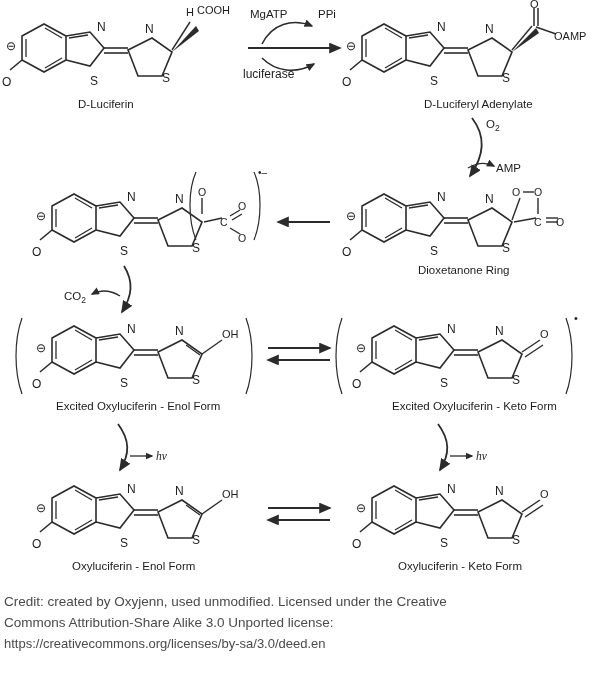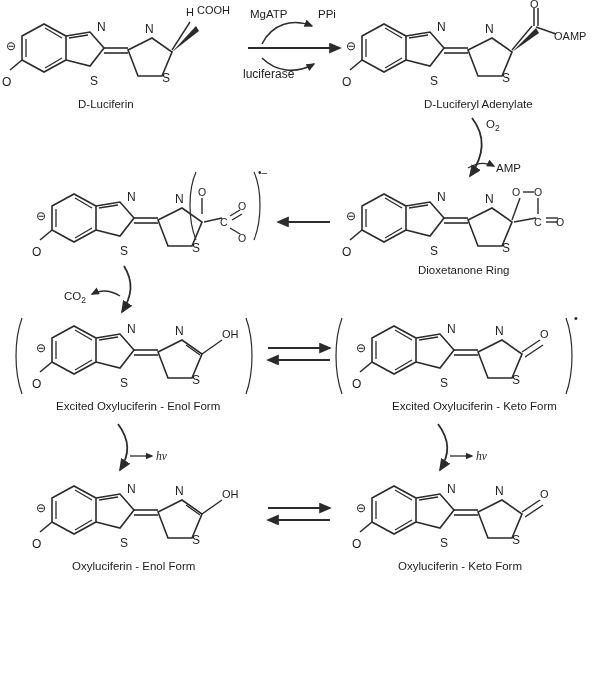--- a/index.html
+++ b/index.html
@@ -291,13 +291,18 @@
       <polygon points="478,512 502,500 522,514 512,538 488,538" fill="none" stroke="#2b2b2b" stroke-width="1.6"></polygon>
       <text x="495" y="495" font-size="12" font-family="'Liberation Sans',sans-serif" fill="#1c1c1c">N</text>
       <text x="512" y="544" font-size="12" font-family="'Liberation Sans',sans-serif" fill="#1c1c1c">S</text>
       <line x1="522" y1="512" x2="540" y2="500" stroke="#2b2b2b" stroke-width="1.4"></line>
       <line x1="525" y1="517" x2="543" y2="505" stroke="#2b2b2b" stroke-width="1.4"></line>
       <text x="540" y="498" font-size="11" font-family="'Liberation Sans',sans-serif" fill="#1c1c1c">O</text>
       <text x="398" y="570" font-size="11.5" font-family="'Liberation Sans',sans-serif" fill="#1c1c1c">Oxyluciferin - Keto Form</text>
     </g>
   </svg>
 
+  <div class="caption-block">
+    <span class="caption-line">Credit: created by Oxyjenn, used unmodified. Licensed under the Creative</span>
+    <span class="caption-line">Commons Attribution-Share Alike 3.0 Unported license:</span>
+    <span class="caption-line url">https://creativecommons.org/licenses/by-sa/3.0/deed.en</span>
+  </div>
 </div>
 
 </body></html>

